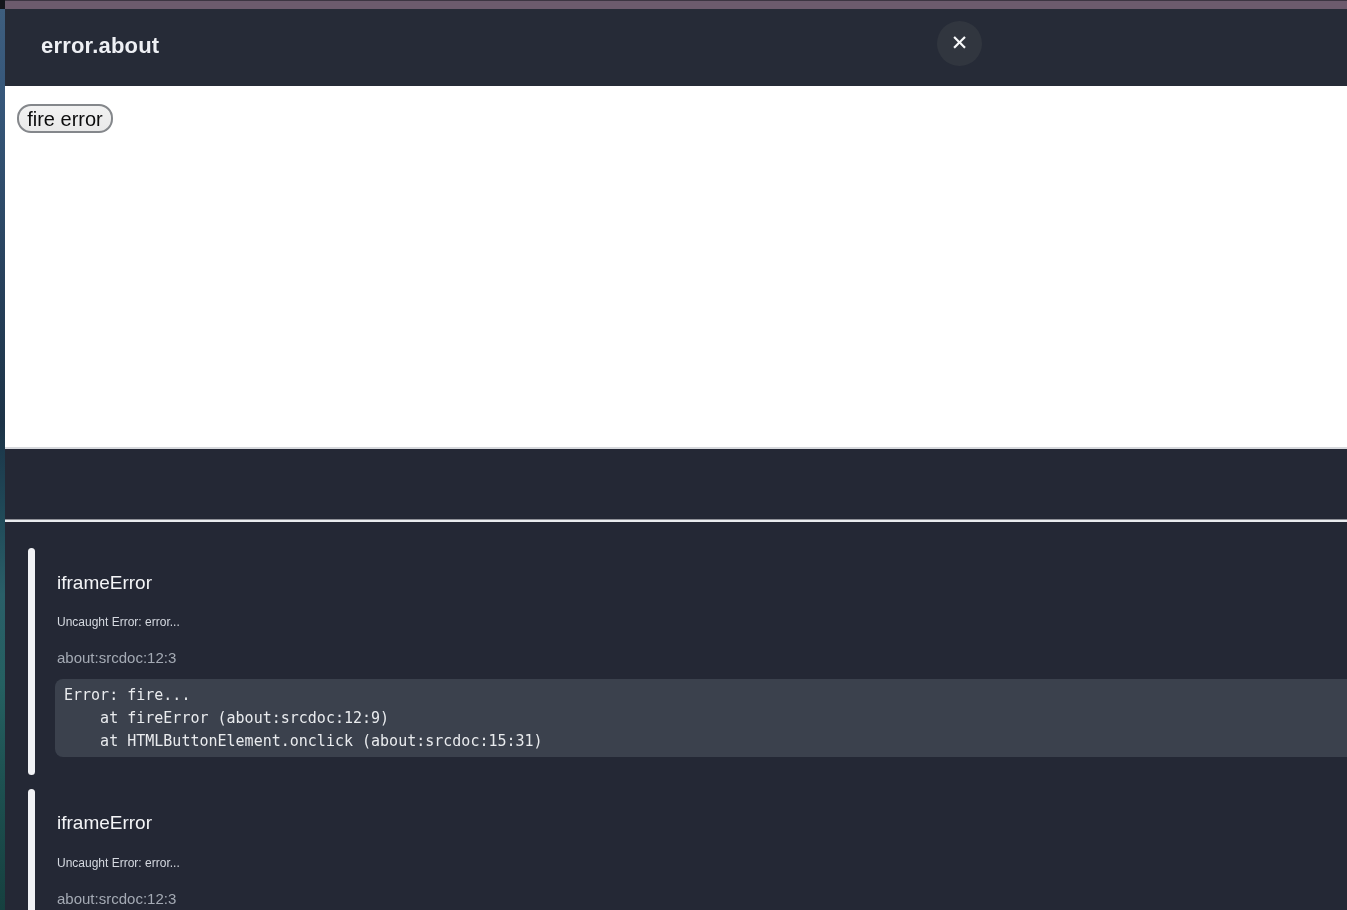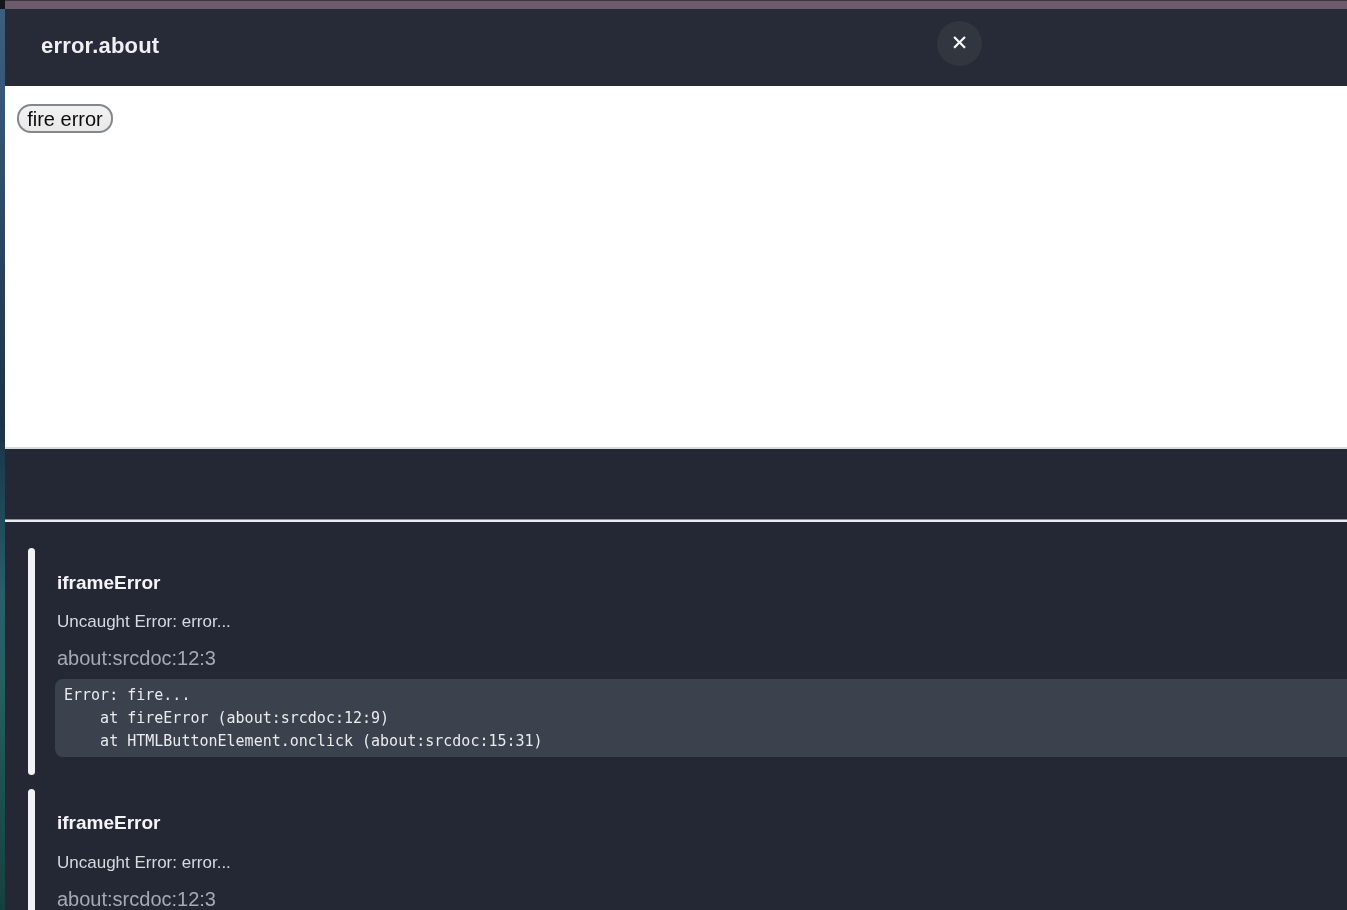--- a/index.html
+++ b/index.html
@@ -79,35 +79,35 @@
   
   .entry-bar {
     position:absolute; left:28px; width:7px; border-radius:4px;
     background:#f1f2f5;
   }
   .bar-1 { top:548px; height:227px; }
   .bar-2 { top:789px; height:150px; }
 
   .entry-name {
     position:absolute; left:57px;
-    font-size:19px; font-weight:700; color:#f4f5f7; line-height:22px;
+    font-size:19px; font-weight:400; color:#f4f5f7; line-height:22px;
   }
   .name-1 { top:572px; }
   .name-2 { top:812px; }
 
   .entry-message {
     position:absolute; left:57px;
-    font-size:17px; font-weight:400; color:#d5d9e0; line-height:20px;
+    font-size:12px; font-weight:400; color:#d5d9e0; line-height:20px;
   }
   .message-1 { top:612px; }
   .message-2 { top:853px; }
 
   .entry-source {
     position:absolute; left:57px;
-    font-size:20px; font-weight:400; color:#a4aab4; line-height:18px;
+    font-size:15px; font-weight:400; color:#a4aab4; line-height:18px;
   }
   .source-1 { top:649px; }
   .source-2 { top:890px; }
 
   .stack-block {
     position:absolute; left:55px; right:-12px; top:679px; height:78px;
     background:#3b414d; border-radius:8px;
     padding:5px 12px 4px 9px;
     font-family:"DejaVu Sans Mono", monospace;
     font-size:15px; line-height:23px; color:#e9ebee;

